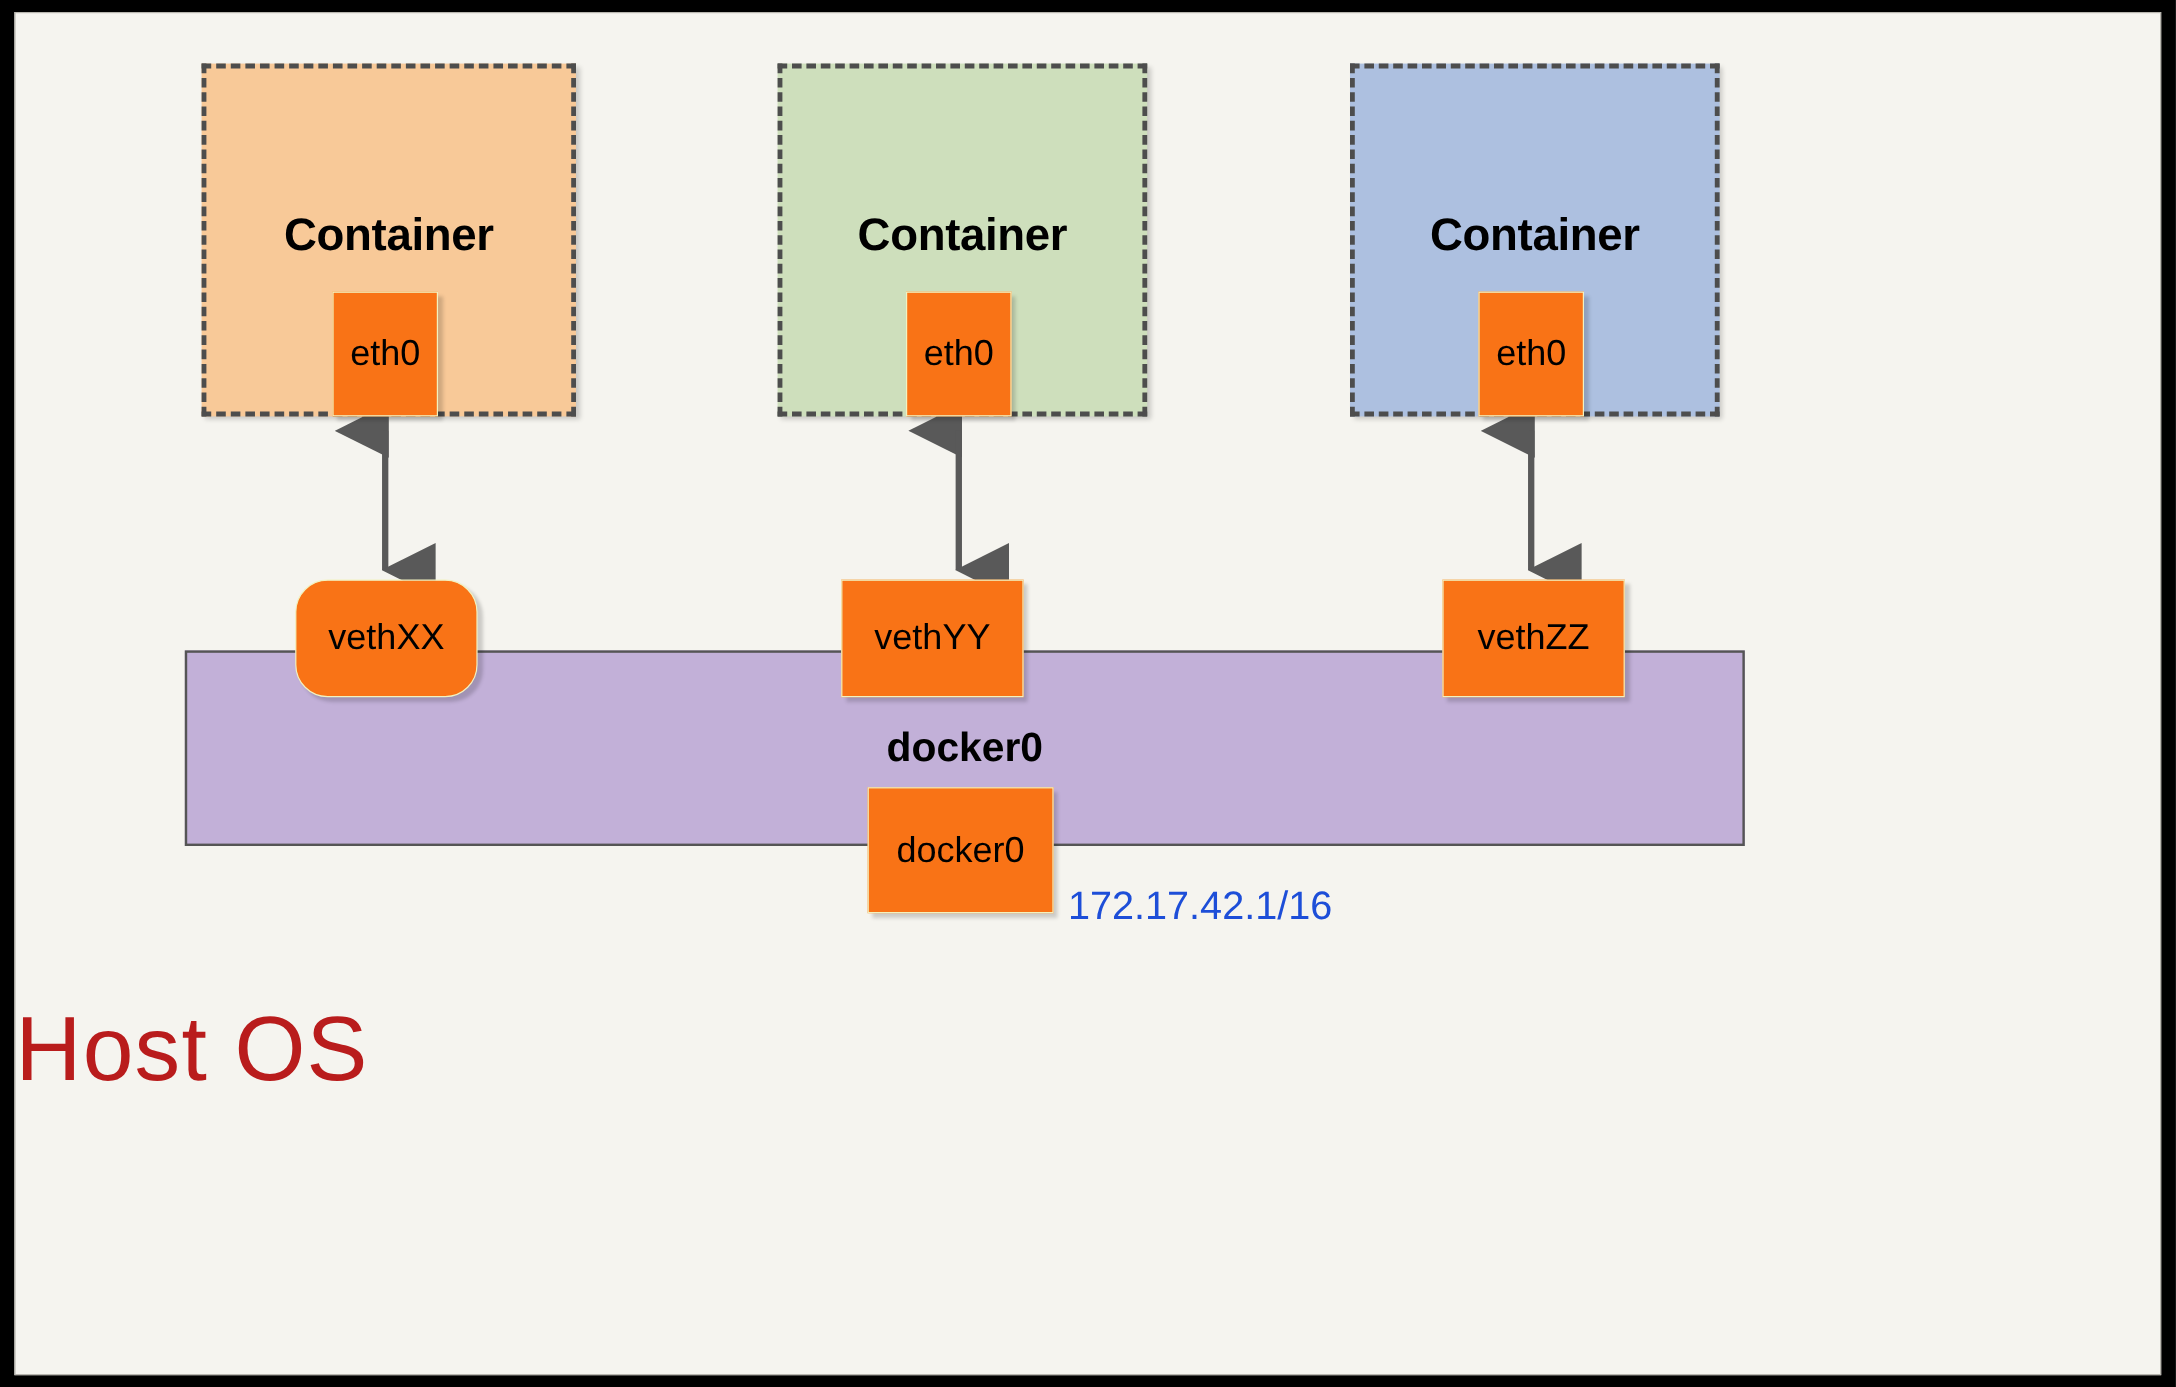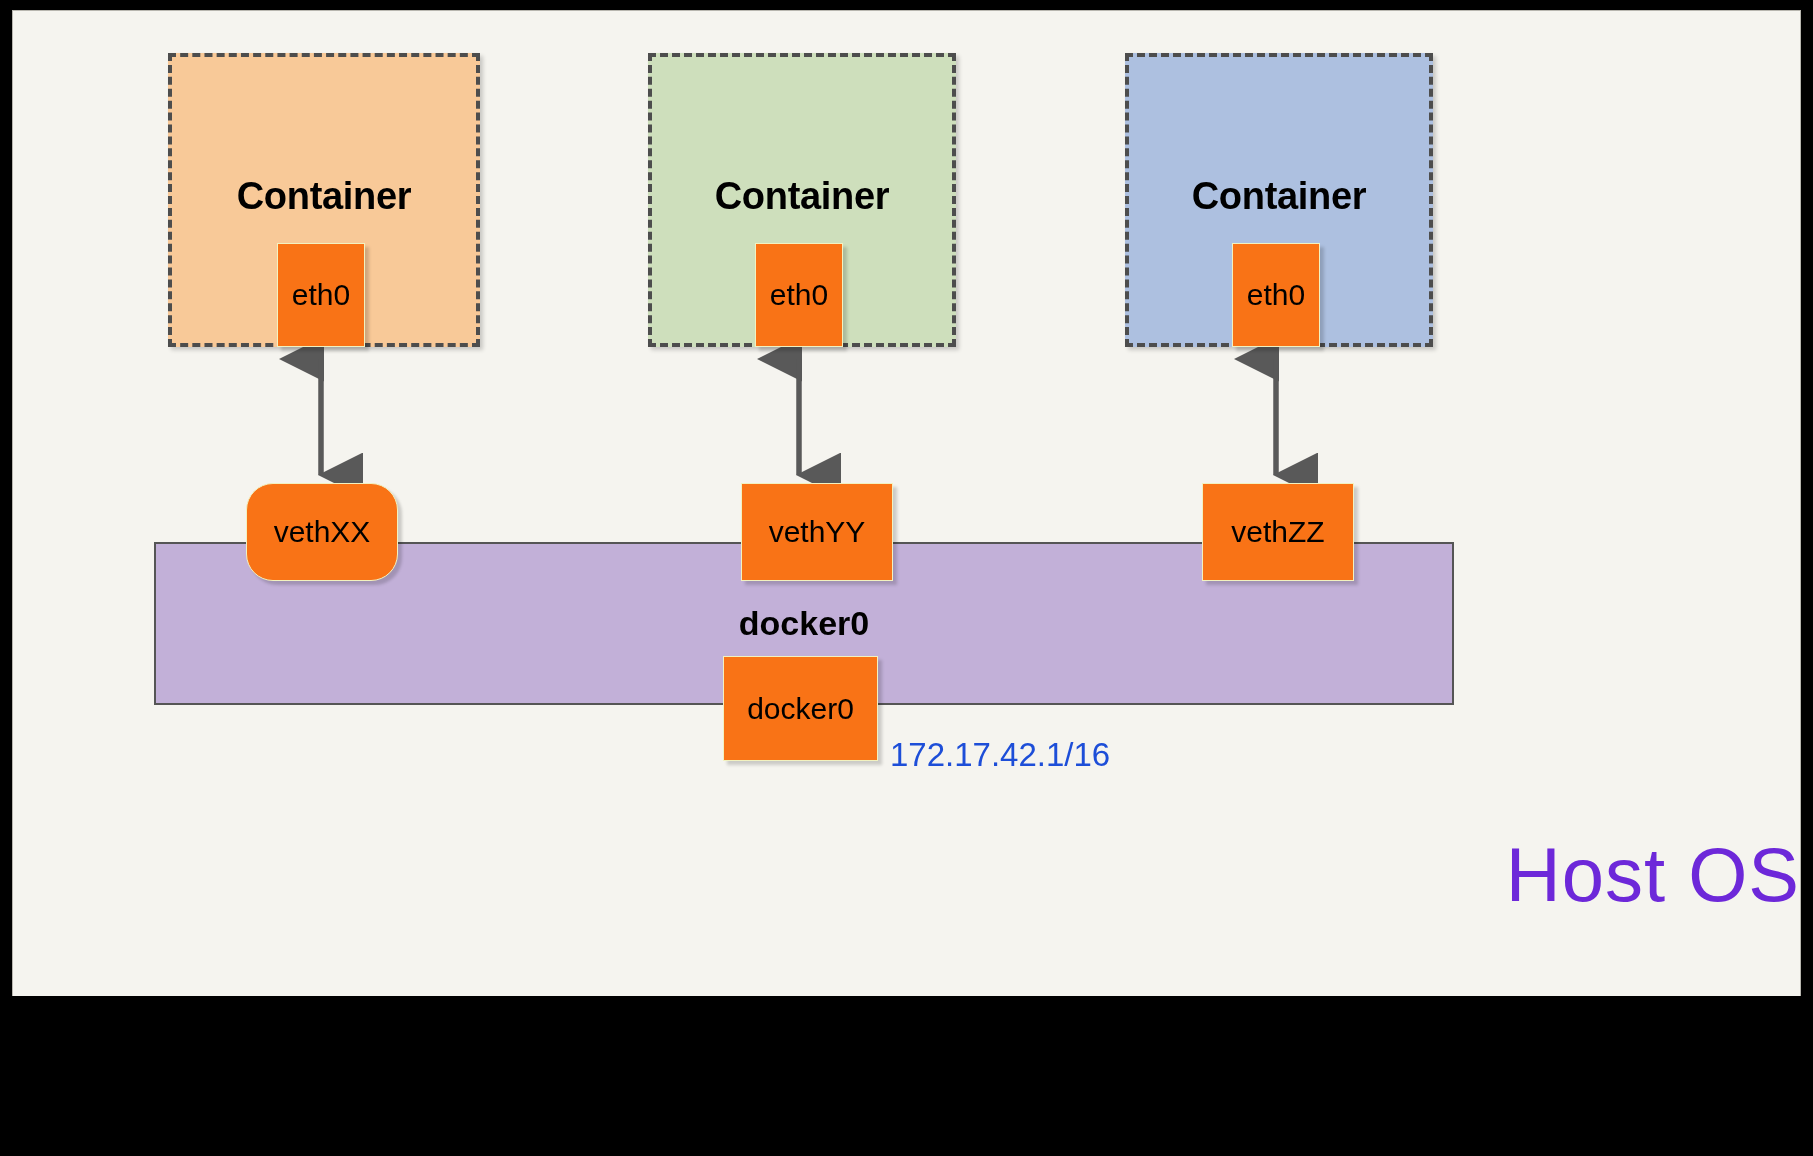--- a/index.html
+++ b/index.html
@@ -7,21 +7,21 @@
   html, body {
     width: 1813px;
     height: 1156px;
     background: #000000;
     font-family: "Liberation Sans", sans-serif;
   }
 
   #diagram-root {
     position: relative;
     width: 1813px;
-    height: 996px;
+    height: 1156px;
     background: #000000;
     overflow: hidden;
     text-decoration: underline;
   }
 
   
   .host-canvas {
     position: absolute;
     left: 12px;
     top: 10px;
@@ -67,21 +67,21 @@
     z-index: 6;
   }
 
   
   #eth0-0 { left: 264px;  top: 232px; width: 88px;  height: 104px; }
   #eth0-1 { left: 742px;  top: 232px; width: 88px;  height: 104px; }
   #eth0-2 { left: 1219px; top: 232px; width: 88px;  height: 104px; }
 
   
   #veth-0 { left: 233px;  top: 472px; width: 152px; height: 98px; border-radius: 27px; }
-  #veth-1 { left: 728px;  top: 472px; width: 152px; height: 98px; }
+  #veth-1 { left: 688px;  top: 472px; width: 152px; height: 98px; }
   #veth-2 { left: 1189px; top: 472px; width: 152px; height: 98px; }
 
   
   #docker0-iface { left: 710px; top: 645px; width: 155px; height: 105px; }
 
   
   .bridge-bar {
     position: absolute;
     left: 141px;
     top: 531px;
@@ -120,24 +120,24 @@
     color: #1d4ed8;
     white-space: nowrap;
     z-index: 4;
   }
 
   
   .host-caption {
     position: absolute;
     left: 0; right: 0;
     top: 820px;
-    text-align: right;
+    text-align: left;
     font-size: 76px;
     font-weight: 300;
-    color: #6d28d9;
+    color: #b91c1c;
     letter-spacing: 1px;
   }
 </style>
 </head>
 <body>
 
 <div id="diagram-root">
 
   <div class="host-canvas">
 

